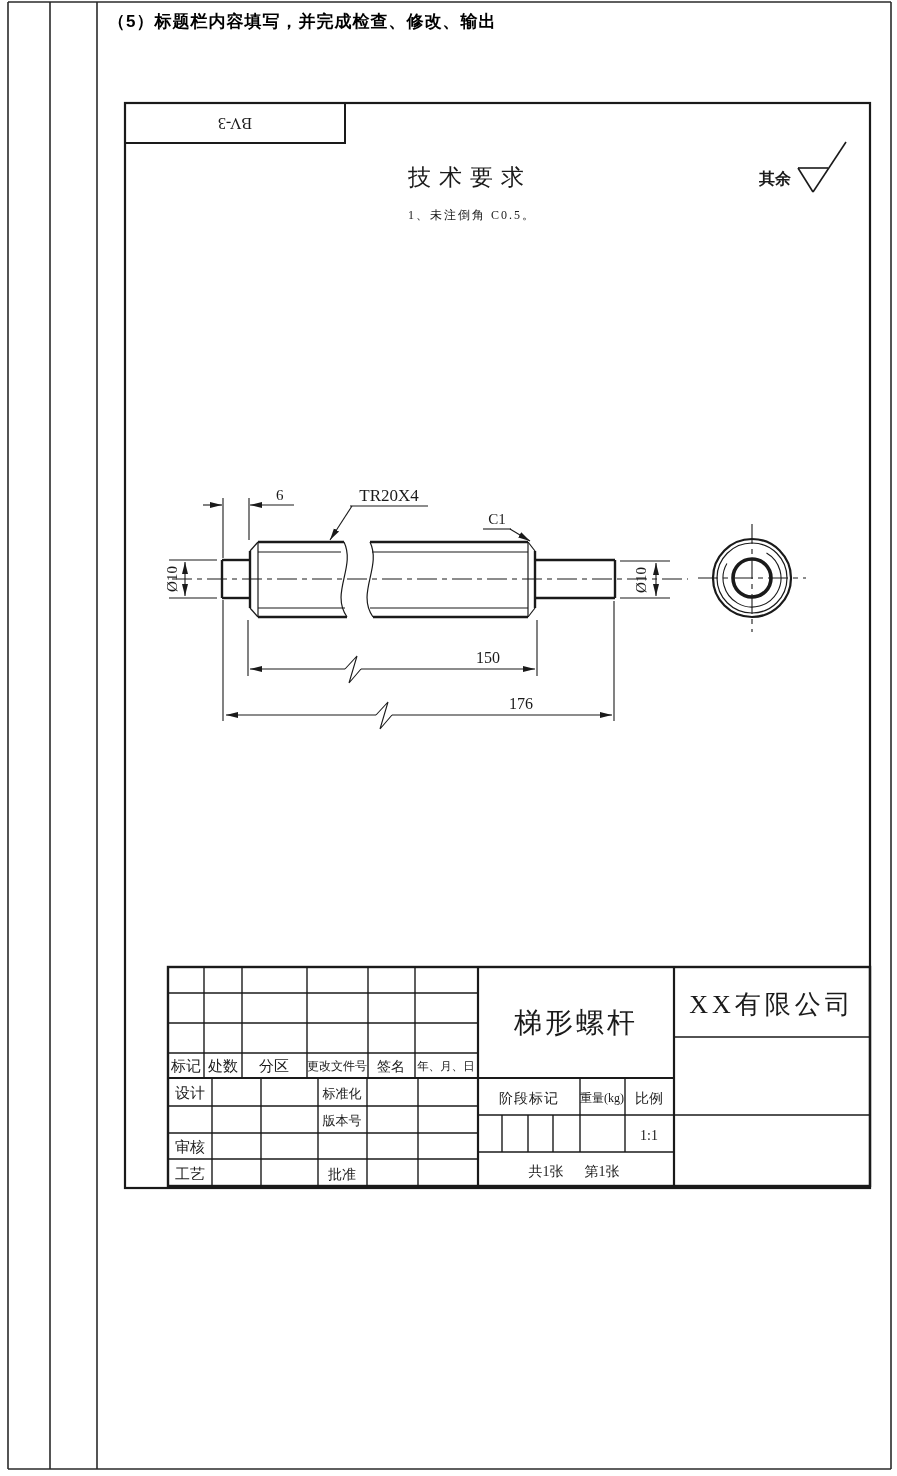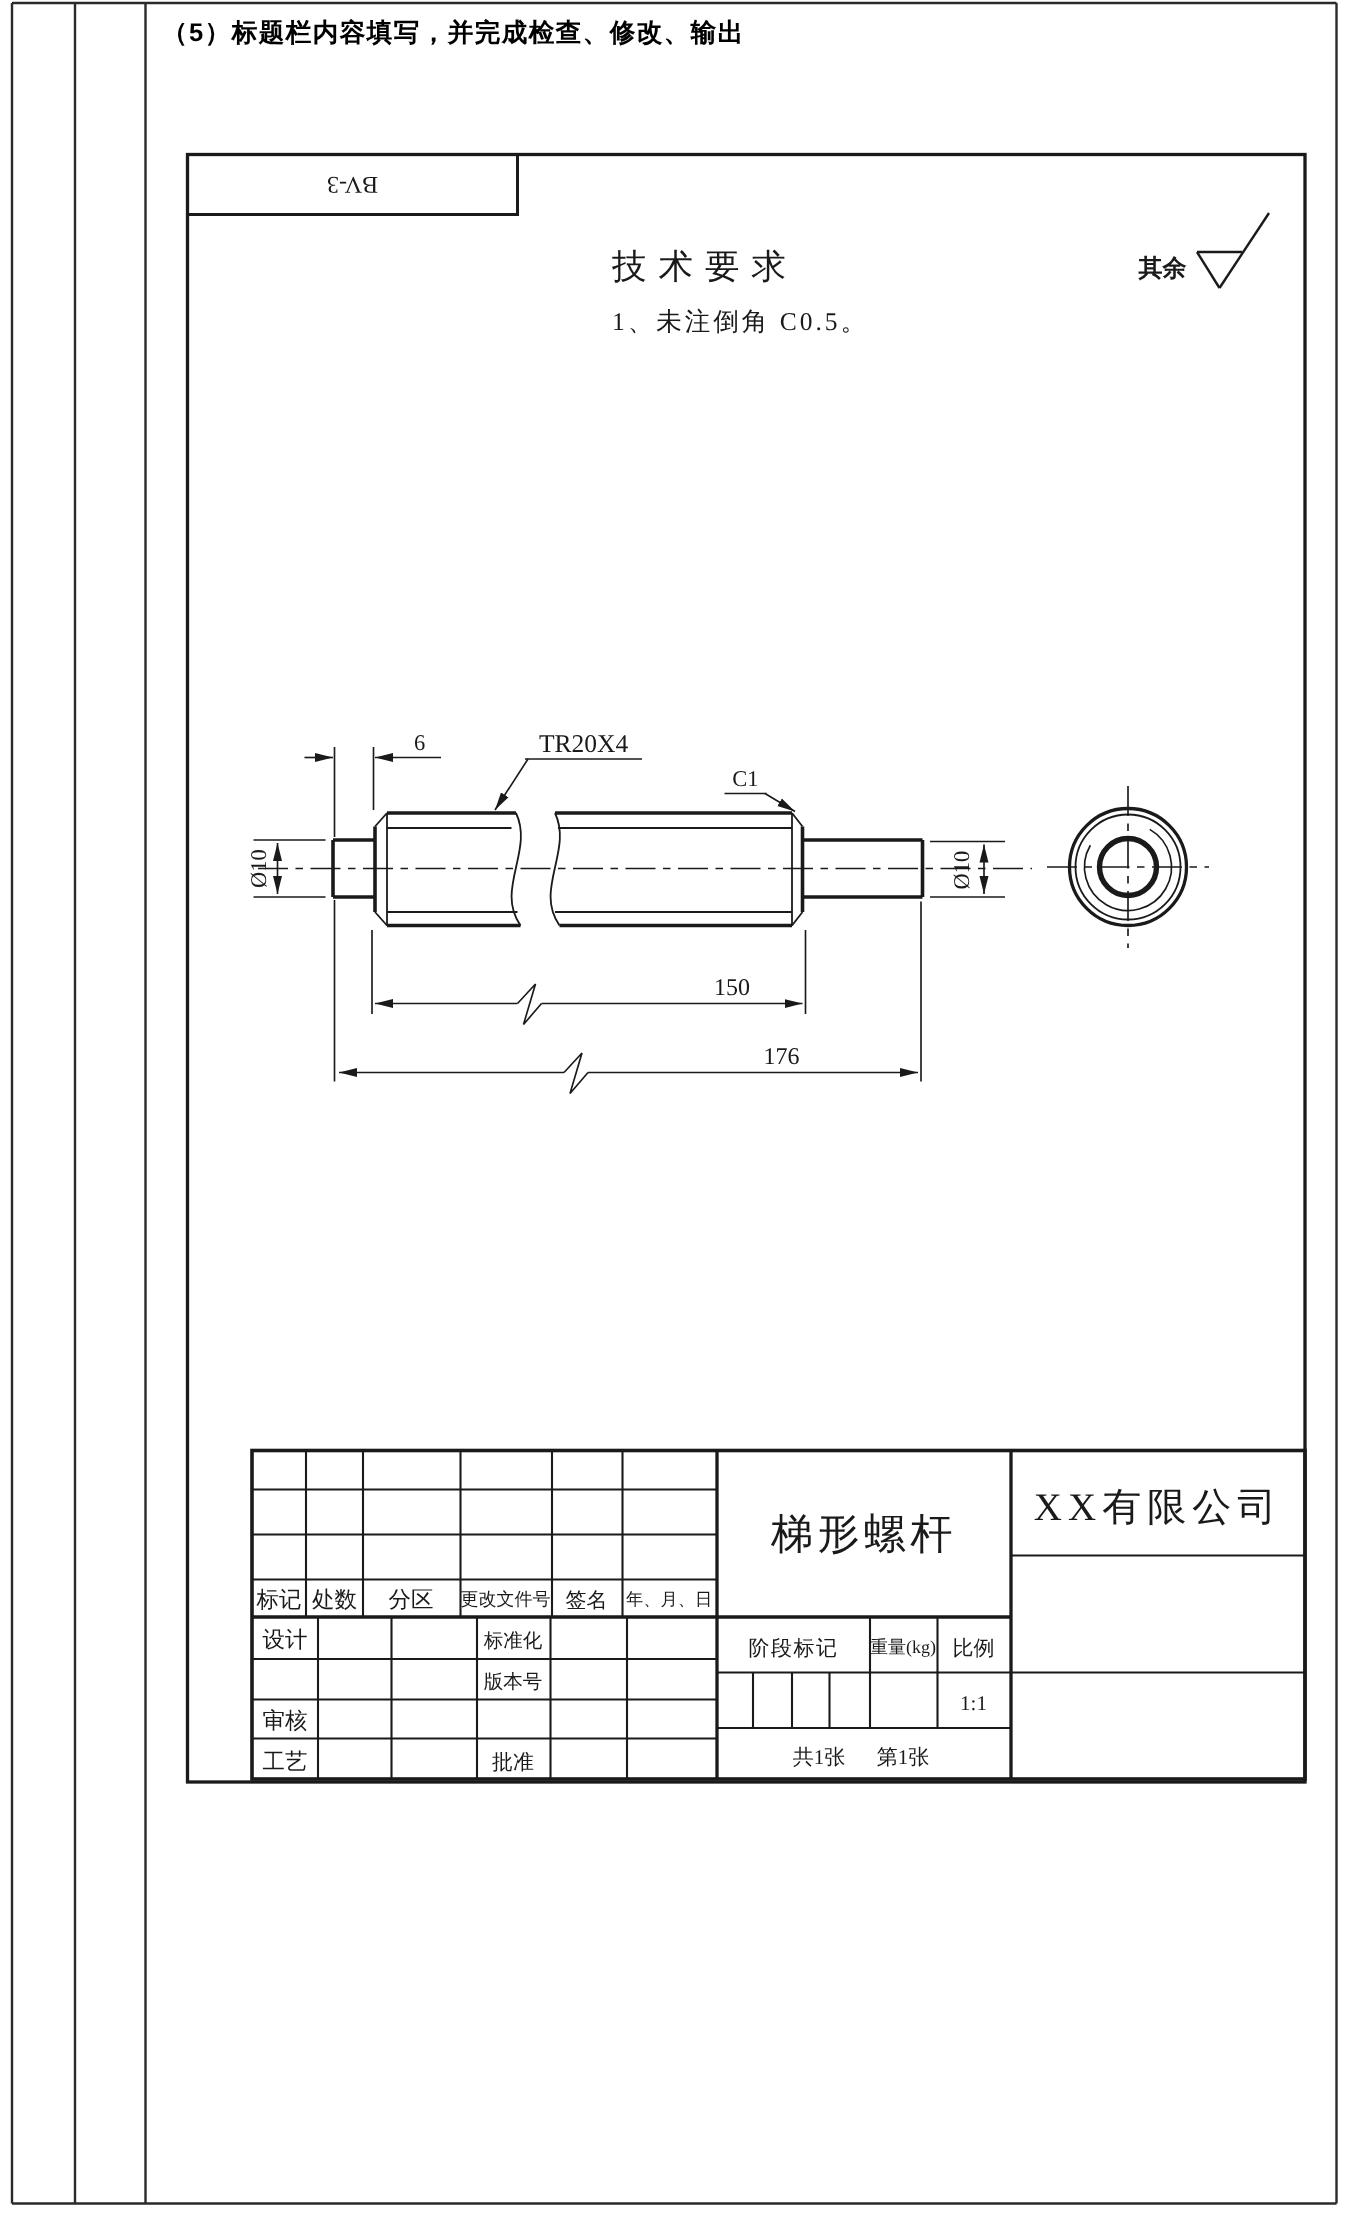--- a/index.html
+++ b/index.html
@@ -3,21 +3,21 @@
 <meta charset="utf-8">
 <style>
   html,body{margin:0;padding:0;background:#fff;}
   .page{position:relative;width:897px;height:1476px;background:#fff;overflow:hidden;
         font-family:"Liberation Serif",serif;color:#111;}
   .abs{position:absolute;}
   .heading{left:108px;top:10px;font-family:"Liberation Sans",sans-serif;
            font-weight:bold;font-size:17px;letter-spacing:1px;color:#000;}
   .tech{left:408px;top:134px;width:340px;margin-top:28px;}
   .tech-title{font-size:23px;letter-spacing:8px;color:#1a1a1a;margin-bottom:7px;}
-  .tech-item{font-size:17px;letter-spacing:2px;line-height:30.5px;color:#1a1a1a;white-space:nowrap;}
+  .tech-item{font-size:12px;letter-spacing:2px;line-height:30.5px;color:#1a1a1a;white-space:nowrap;}
   svg text{fill:#1a1a1a;font-family:"Liberation Serif",serif;}
   .cad-s{font-size:15px;}
 </style>
 </head>
 <body>
 
 <div class="page">
 
 <svg class="abs" style="left:0;top:0" width="897" height="1476" viewBox="0 0 897 1476">
   <defs>

